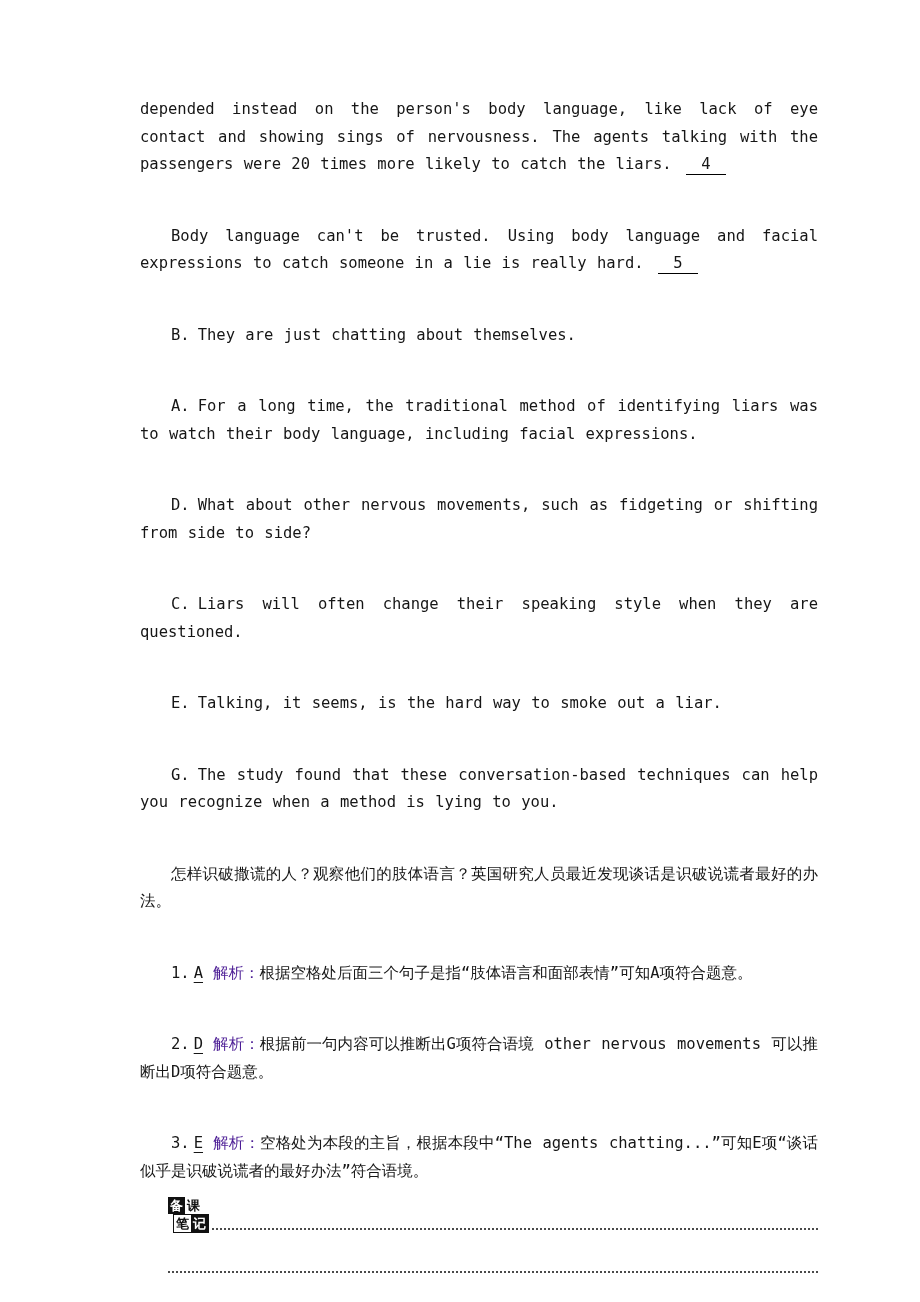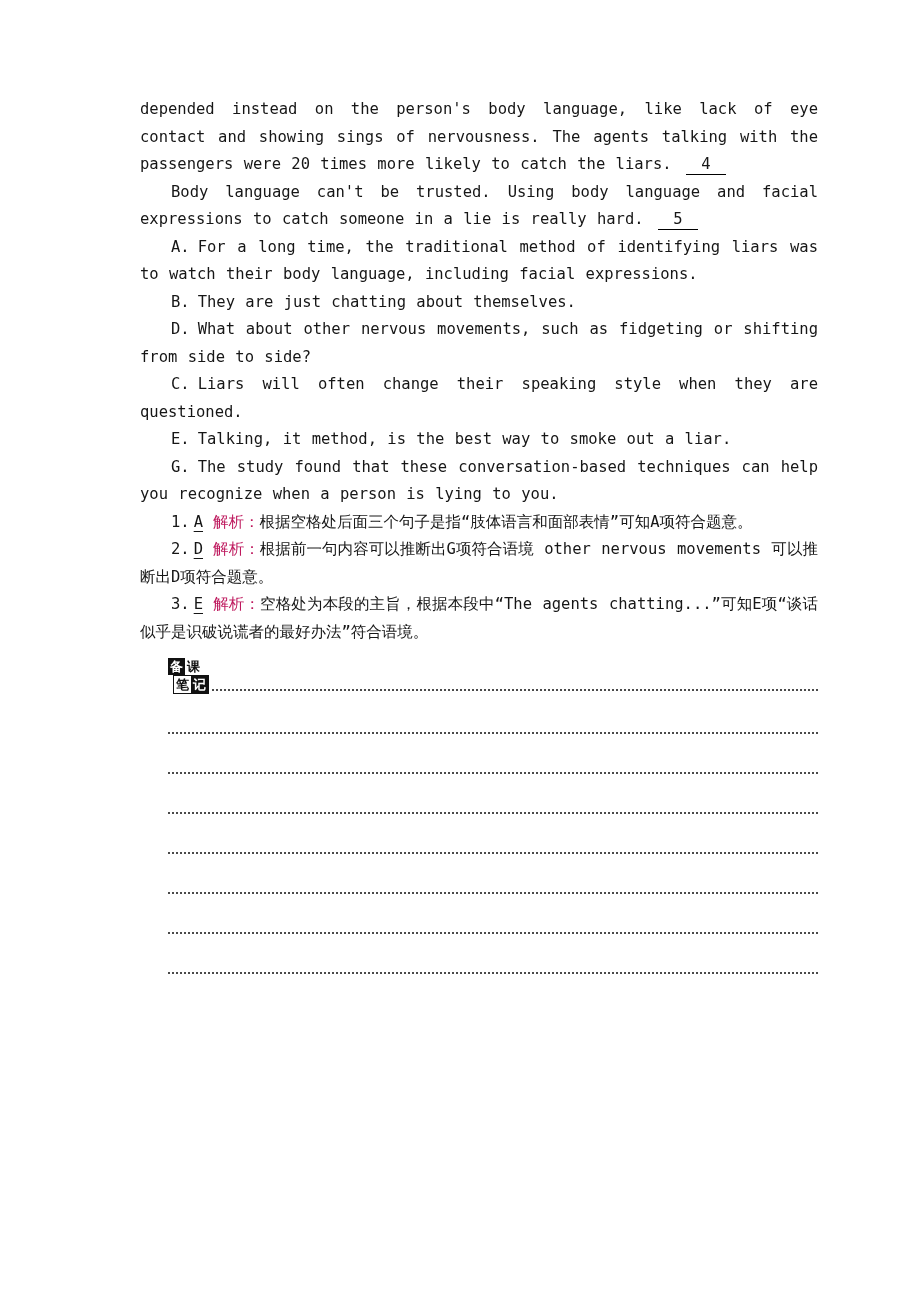--- a/index.html
+++ b/index.html
@@ -15,38 +15,38 @@
     position:absolute;
     top:96px; left:140px;
     width:678px;
   }
   p {
     font-size:15.5px;
     line-height:27.5px;
     text-align:justify;
     word-spacing:1px;
   }
-  .indent { text-indent:2em; }
+  .indent { text-indent:2em;margin-top:44px; }
   .blank {
     display:inline-block;
     min-width:40px;
     border-bottom:1.2px solid #000;
     text-align:center;
     text-indent:0;
     line-height:1.15;
     margin-left:4px;
   }
   .opt-label { margin-right:8px; }
   .ans-num { margin-right:4px; }
   .ans-letter {
     text-decoration:underline;
     text-underline-offset:4px;
     margin-right:10px;
   }
-  .jiexi { color:#be185d; }
+  .jiexi { color:#4c1d95; }
   
   .notes { margin-top:12px; }
   .notes-first {
     display:flex;
     align-items:flex-end;
     margin-left:28px;
   }
   .note-icon {
     width:40px;
     flex:0 0 auto;
@@ -79,38 +79,39 @@
   <p>
     <span>depended instead on the person's body language, like lack of eye contact and showing sings of nervousness. The agents talking with the passengers were 20 times more likely to catch the liars.</span>
     <span class="blank"><span>4</span></span>
   </p>
   <p class="indent">
     <span>Body language can't be trusted. Using body language and facial expressions to catch someone in a lie is really hard.</span>
     <span class="blank"><span>5</span></span>
   </p>
 
   <p class="indent">
-    <span class="opt-label">A.</span><span>For a long time, the traditional method of identifying liars was to watch their body language, including facial expressions.</span>
+    <span class="opt-label">B.</span><span>They are just chatting about themselves.</span>
   </p>
   <p class="indent">
-    <span class="opt-label">B.</span><span>They are just chatting about themselves.</span>
+    <span class="opt-label">A.</span><span>For a long time, the traditional method of identifying liars was to watch their body language, including facial expressions.</span>
   </p>
   <p class="indent">
     <span class="opt-label">D.</span><span>What about other nervous movements, such as fidgeting or shifting from side to side?</span>
   </p>
   <p class="indent">
     <span class="opt-label">C.</span><span>Liars will often change their speaking style when they are questioned.</span>
   </p>
   <p class="indent">
-    <span class="opt-label">E.</span><span>Talking, it method, is the best way to smoke out a liar.</span>
+    <span class="opt-label">E.</span><span>Talking, it seems, is the hard way to smoke out a liar.</span>
   </p>
   <p class="indent">
-    <span class="opt-label">G.</span><span>The study found that these conversation-based techniques can help you recognize when a person is lying to you.</span>
+    <span class="opt-label">G.</span><span>The study found that these conversation-based techniques can help you recognize when a method is lying to you.</span>
   </p>
 
+  <p class="indent">怎样识破撒谎的人？观察他们的肢体语言？英国研究人员最近发现谈话是识破说谎者最好的办法。</p>
 
   <p class="indent">
     <span class="ans-num">1.</span><span class="ans-letter">A</span><span class="jiexi">解析：</span><span>根据空格处后面三个句子是指“肢体语言和面部表情”可知A项符合题意。</span>
   </p>
   <p class="indent">
     <span class="ans-num">2.</span><span class="ans-letter">D</span><span class="jiexi">解析：</span><span>根据前一句内容可以推断出G项符合语境 other nervous movements 可以推断出D项符合题意。</span>
   </p>
   <p class="indent">
     <span class="ans-num">3.</span><span class="ans-letter">E</span><span class="jiexi">解析：</span><span>空格处为本段的主旨，根据本段中“The agents chatting...”可知E项“谈话似乎是识破说谎者的最好办法”符合语境。</span>
   </p>

